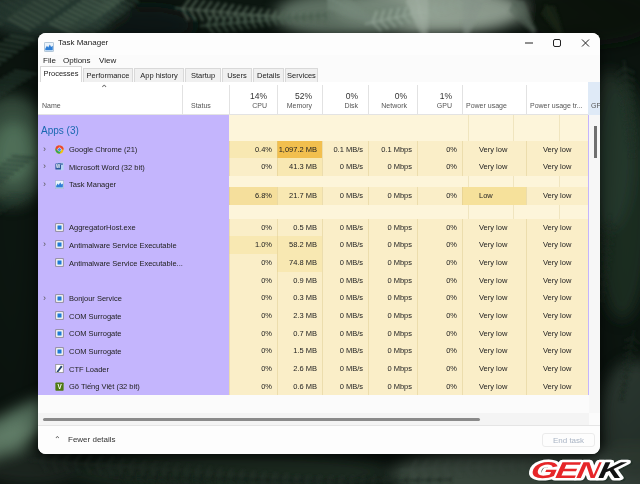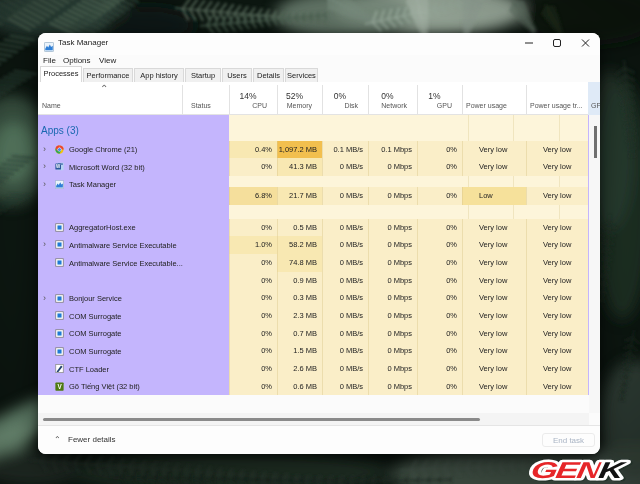--- a/index.html
+++ b/index.html
@@ -13,21 +13,21 @@
 .ttext { position:absolute; left:20px; top:5px; font-size:8px; color:#1b1b1b; }
 .wbtn { position:absolute; top:0; width:28px; height:20px; color:#222; text-align:center; }
 .menubar { position:absolute; left:0; top:22px; width:100%; height:11px; font-size:8px; color:#222; }
 .menubar span { position:absolute; top:1px; }
 .tabs { position:absolute; left:0; top:33px; width:100%; height:16px; background:#fbfbfb; }
 .tab { position:absolute; top:2px; height:14px; background:#f0f0f0; border:1px solid #d9d9d9; border-bottom:none;
   font-size:7.5px; color:#222; text-align:center; line-height:13px; }
 .tab.sel { top:0; height:16px; background:#fff; z-index:2; }
 .thead { position:absolute; left:0; top:49px; width:100%; height:33px; background:#fff; border-bottom:1px solid #e3e3e3;}
 .hsep { position:absolute; top:3px; bottom:0; width:1px; background:#e2e2e2; }
-.hpct { position:absolute; top:9px; font-size:8.5px; color:#333; text-align:center; padding-right:4px; }
+.hpct { position:absolute; top:9px; font-size:8.5px; color:#333; text-align:right; padding-right:4px; }
 .hlab { position:absolute; top:20px; font-size:7px; color:#555; text-align:right; padding-right:4px; }
 .hlabL { position:absolute; top:20px; font-size:7px; color:#555; }
 .gpcol { position:absolute; left:550px; top:0; width:12px; height:33px; background:#dfeaf7; font-size:7px; color:#555; padding:20px 0 0 3px; }
 .sort { position:absolute; left:62px; top:1px; font-size:10px; color:#666; }
 .tbody { position:absolute; left:0; top:82px; width:100%; height:280px; background:#c4b5fd; overflow:hidden; }
 .ycol { position:absolute; left:191px; top:0; width:359px; height:100%; background:#fdf5da; }
 .bsep { position:absolute; top:0; bottom:0; width:1px; background:#ece1b8; opacity:.8; }
 .sechead { position:absolute; left:3px; font-size:10px; color:#1a68b0; }
 .prow { position:absolute; left:0; height:17.7px; display:flex; align-items:center; font-size:7.5px; color:#222; width:191px; }
 .chev { position:absolute; left:5px; top:3.2px; color:#555; font-size:9px; }

